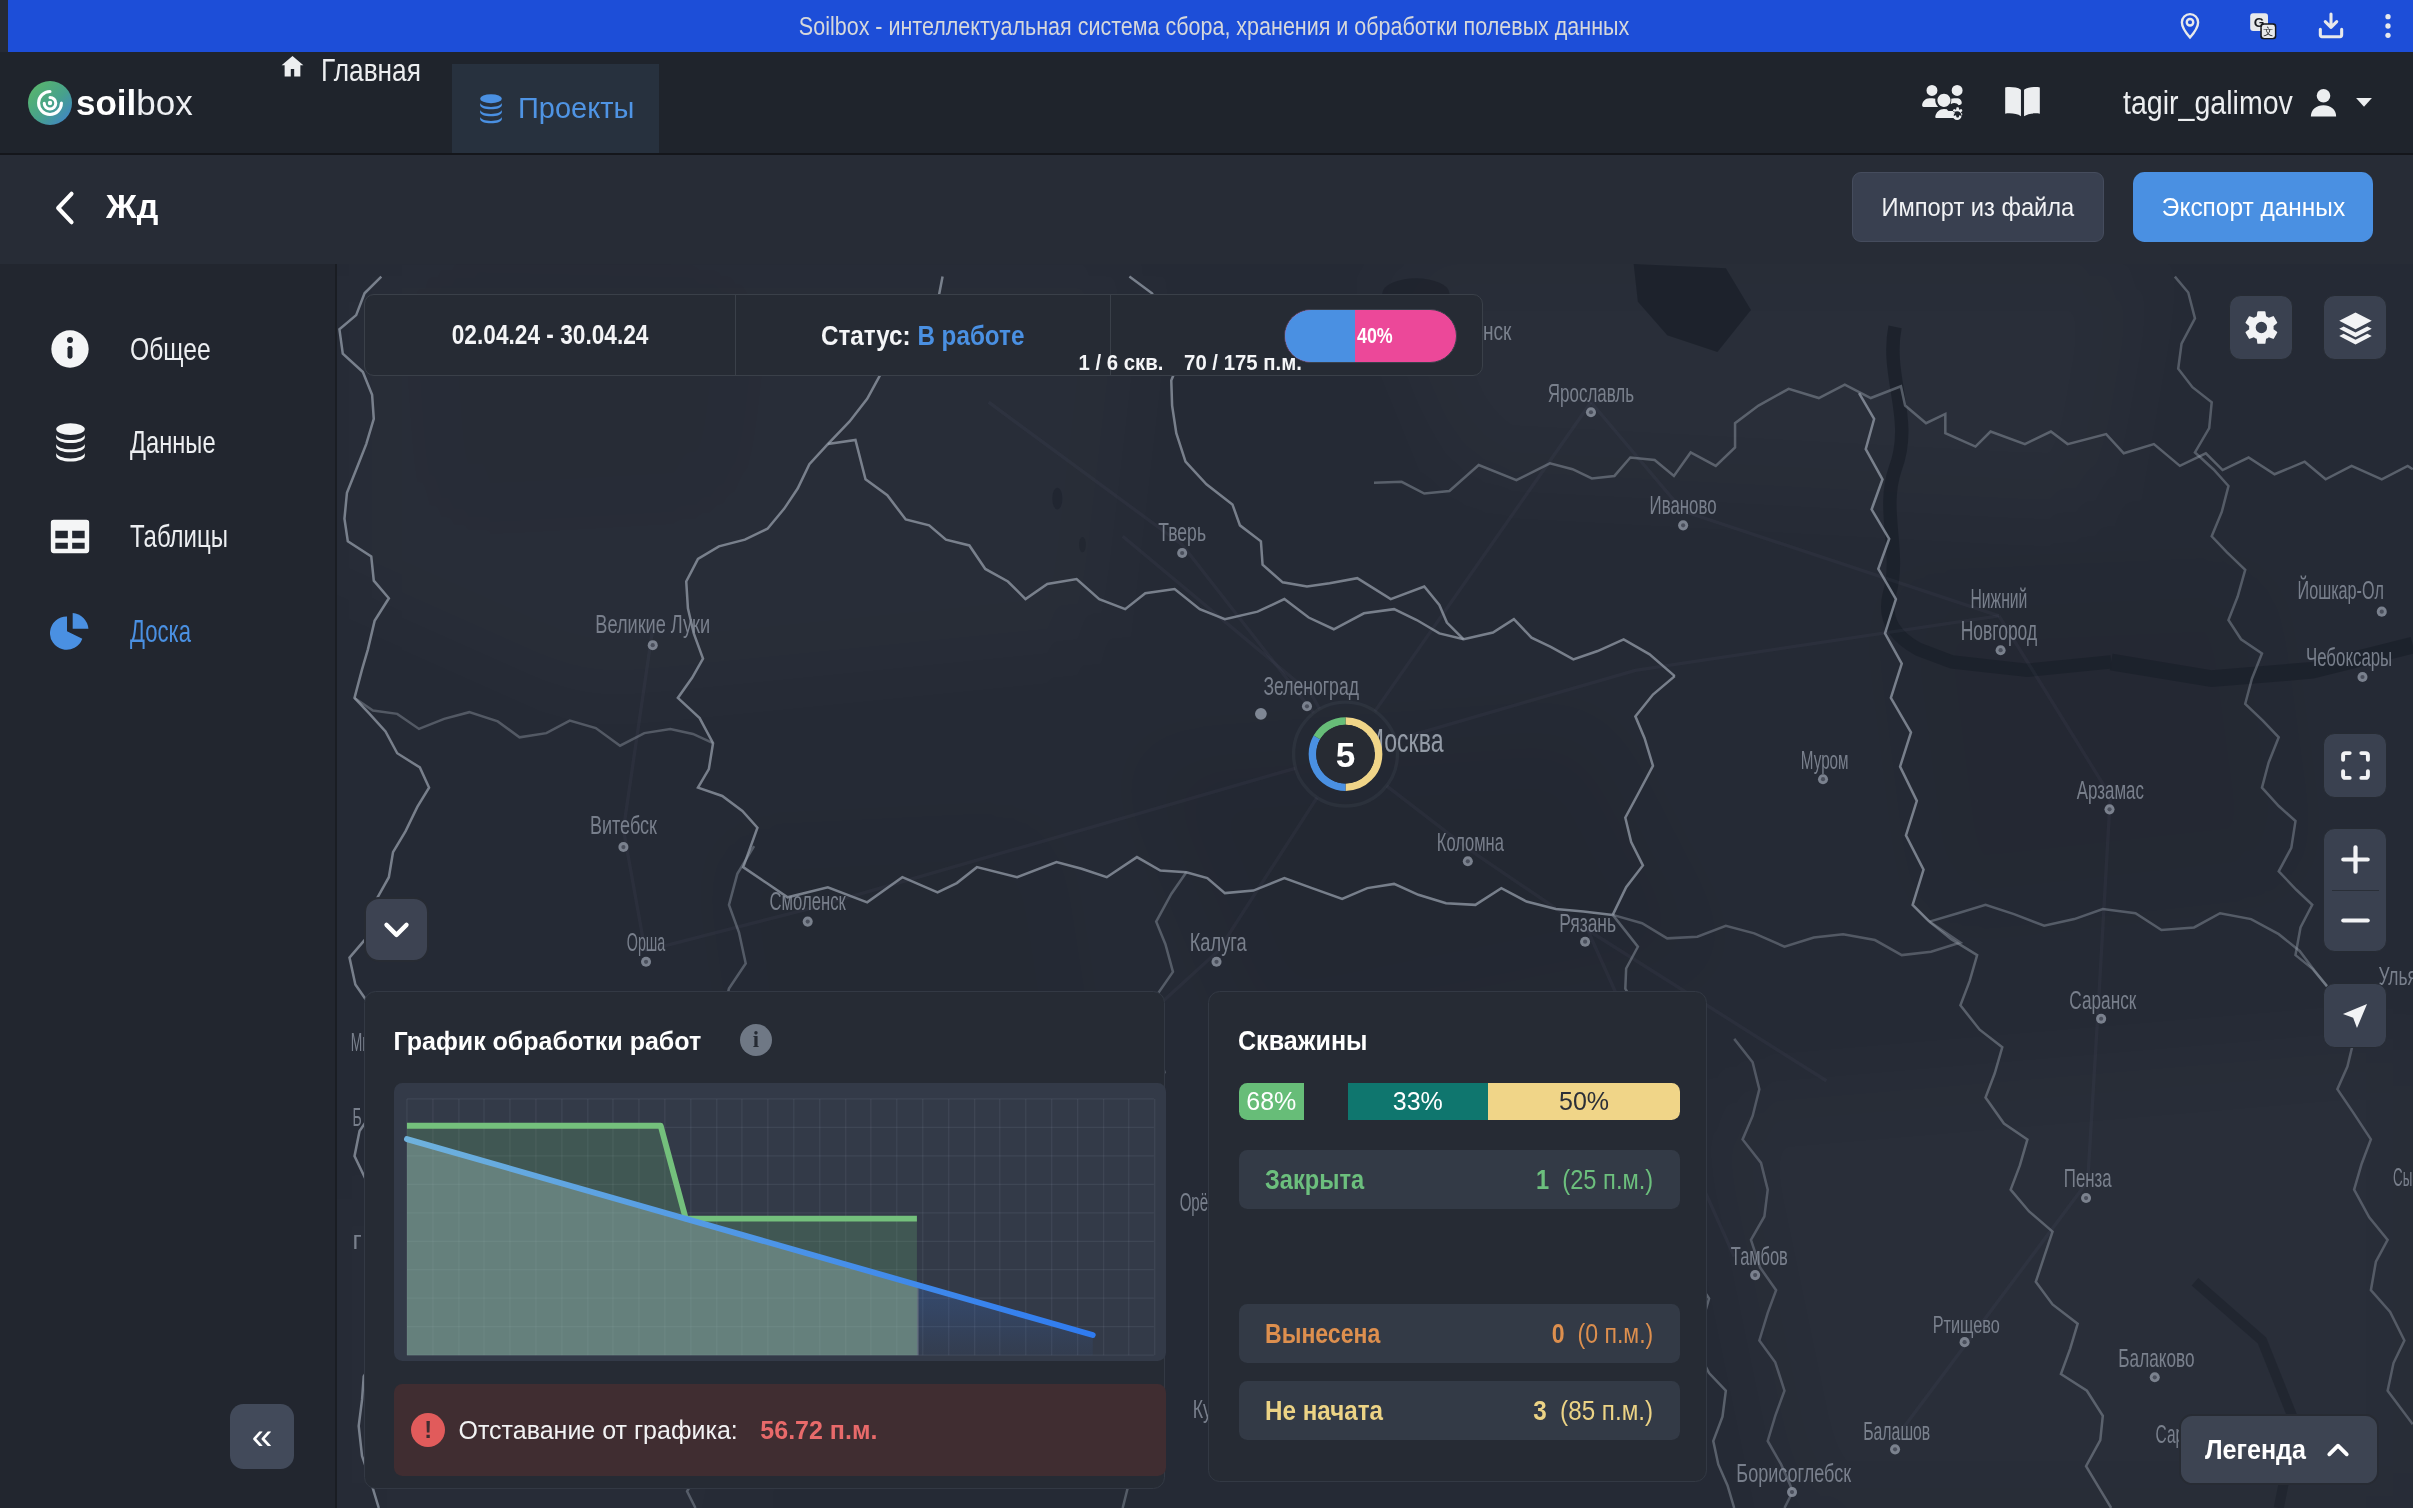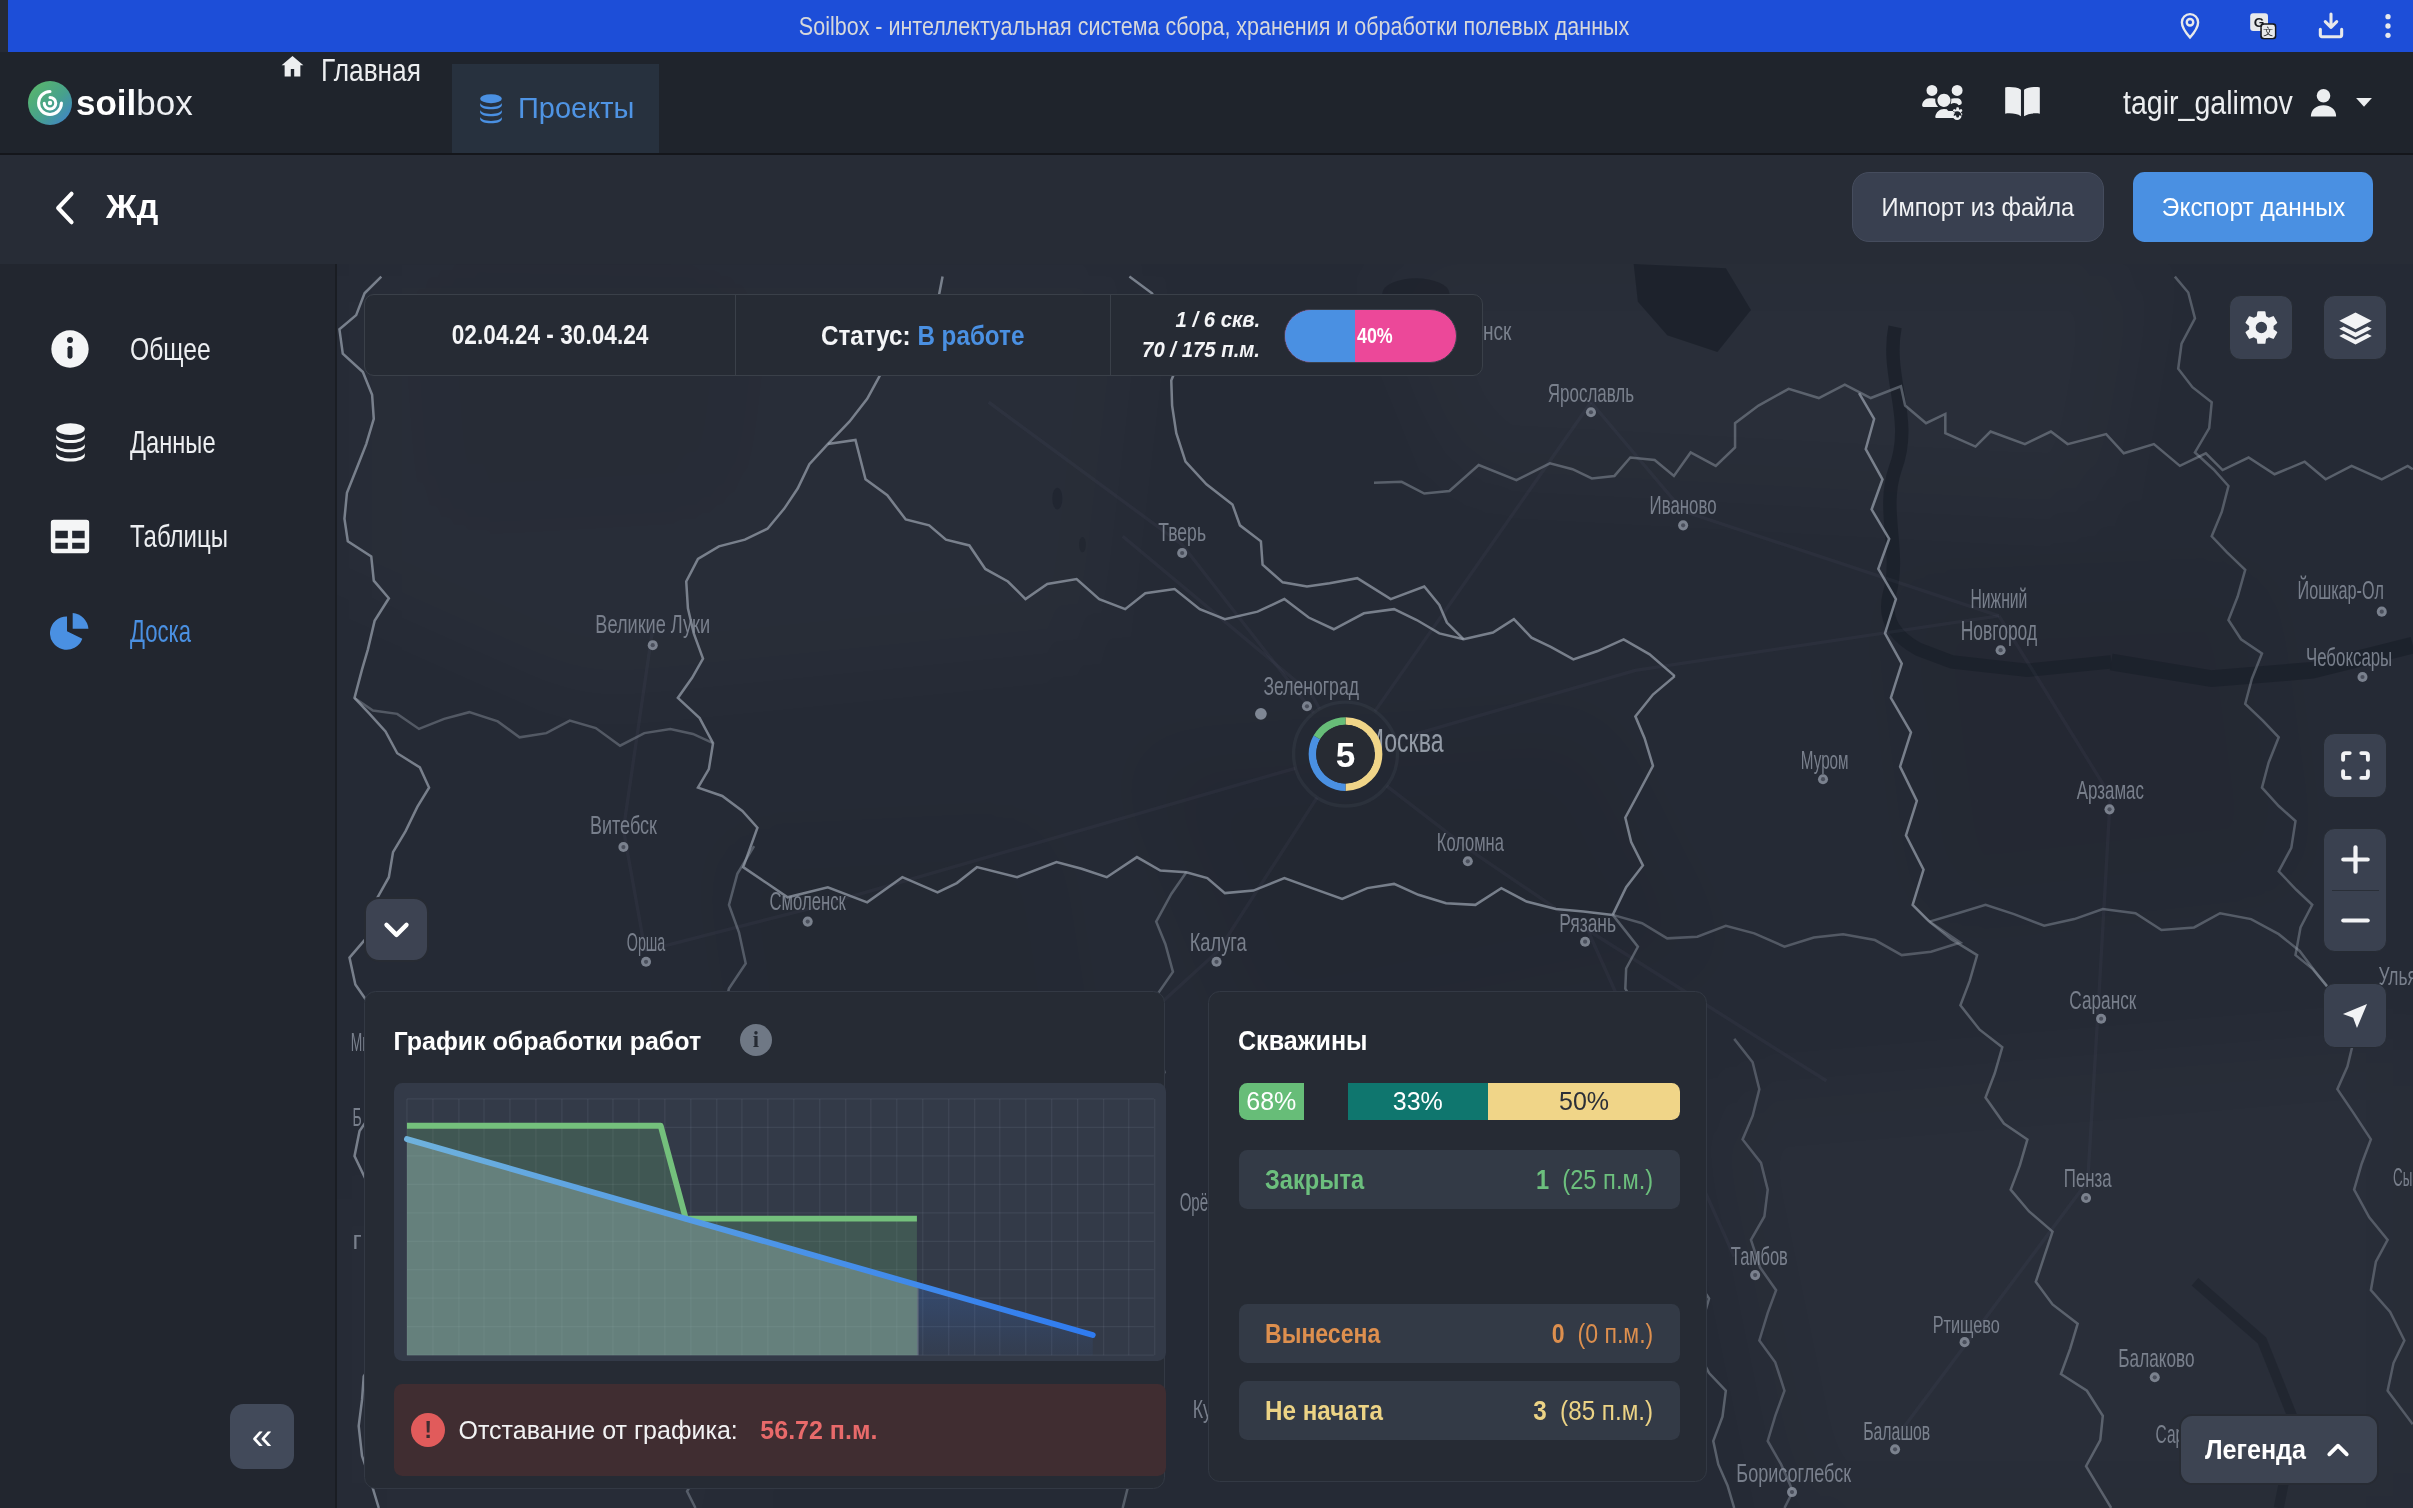--- a/index.html
+++ b/index.html
@@ -17,41 +17,41 @@
   .logotext { position:absolute; left:76px; top:0; height:101px; line-height:101px; font-size:35px; color:#fff; }
   .logotext b { font-weight:700; }
   .logotext span { font-weight:400; color:#eef0f3; }
   .navitem { position:absolute; top:0; height:101px; display:flex; align-items:flex-start; gap:13.4px; color:#eceef0; font-size:28px; }
   #tab-proj { position:absolute; left:452px; top:11.7px; width:207px; height:90px; background:#27313e; display:flex; align-items:center; justify-content:center; gap:13.4px; color:#4f94e4; font-size:29px; }
   .hdr-right { position:absolute; top:0; height:101px; display:flex; align-items:center; }
   
   #subheader { position:absolute; left:0; top:153px; width:2413px; height:111px; background:#272c36; z-index:40; }
   #subheader .back { position:absolute; left:49px; top:35px; }
   #subheader .ttl { position:absolute; left:106px; top:34px; font-size:34px; font-weight:700; color:#fff; }
-  .btn-dark { position:absolute; background:#394050; border:0.8px solid #454c5d; border-radius:17px; color:#f2f3f5; font-size:26px; display:flex; align-items:center; justify-content:center; }
+  .btn-dark { position:absolute; background:#394050; border:0.8px solid #454c5d; border-radius:9px; color:#f2f3f5; font-size:26px; display:flex; align-items:center; justify-content:center; }
   .btn-blue { position:absolute; background:#4a90e2; border-radius:11.7px; color:#fff; font-size:26px; display:flex; align-items:center; justify-content:center; }
   
   #sidebar { position:absolute; left:0; top:264px; width:335px; height:1244px; background:#22262f; z-index:30; }
   #sidebar:after { content:""; position:absolute; right:-1.7px; top:0; width:1.7px; height:100%; background:#1a1d23; }
   .sideitem { position:absolute; left:0; width:100%; height:94px; display:flex; align-items:center; }
   .sideitem .ic { position:absolute; left:50px; width:40px; height:40px; display:flex; align-items:center; justify-content:center; }
   .sideitem .lb { position:absolute; left:130px; font-size:32px; color:#eceef1; transform-origin:left center; white-space:pre; }
   .collapse-btn { position:absolute; left:230px; top:1404px; width:64px; height:65px; background:#424a5a; border-radius:13.4px; color:#fff; display:flex; align-items:center; justify-content:center; font-size:37px; z-index:31; }
   
   #map { position:absolute; left:335px; top:264px; width:2078px; height:1244px; background:#252a35; overflow:hidden; }
   #mapsvg { position:absolute; left:0; top:0; }
   
   #ovbar { position:absolute; left:29px; top:30px; width:1119px; height:82px; background:#262b34; border:0.8px solid #3a4049; border-radius:10px; display:flex; }
   #ovbar .seg { position:relative; height:100%; display:flex; align-items:center; justify-content:center; }
   #ovbar .seg + .seg { border-left:0.8px solid #3a4049; }
   .ov-date { width:370px; font-size:27px; font-weight:700; color:#f4f5f7; }
   .ov-status { width:375px; font-size:28.5px; font-weight:700; color:#f4f5f7; }
   .ov-status .b { color:#4a90e2; }
   .ov-prog { width:372px; }
-  .ov-nums { position:absolute; left:0; top:0; width:149px; height:100%; display:flex; flex-direction:column; justify-content:center; align-items:flex-end; gap:7.5px; color:#f4f5f7; font-weight:700;font-style:italic; }
+  .ov-nums { position:absolute; left:0; top:0; width:149px; height:100%; display:flex; flex-direction:row; justify-content:center; align-items:flex-end; gap:7.5px; color:#f4f5f7; font-weight:700; }
   .ov-nums span { font-size:22.6px; line-height:1; }
   .pbar { position:absolute; left:173px; top:14.2px; width:173px; height:54px; background:#ec4899; border:1.7px solid #3a414c; border-radius:27px; overflow:hidden; }
   .pbar .fill { position:absolute; left:0; top:0; width:70px; height:100%; background:#4a90e2; }
   .pbar .pct { position:absolute; left:72px; top:0; height:100%; display:flex; align-items:center; color:#fff; font-size:22.6px; font-weight:700; }
   #btn-report { position:absolute; left:1194px; top:31px; width:280px; height:81px; background:#3d4450; border:0.8px solid #2a2f38; border-radius:10px; color:#f2f3f5; font-size:27px; display:flex; align-items:center; justify-content:flex-start; padding-left:24px; gap:11.7px; }
   
   .mapbtn { position:absolute; width:64px; height:65px; background:#3a4150; border:1.7px solid #262b33; border-radius:11.7px; display:flex; align-items:center; justify-content:center; }
   
   #chevdown { position:absolute; left:29px; top:633px; width:65px; height:65px; background:#3d4352; border:2.5px solid #272b33; border-radius:15px; display:flex; align-items:center; justify-content:center; }
   

